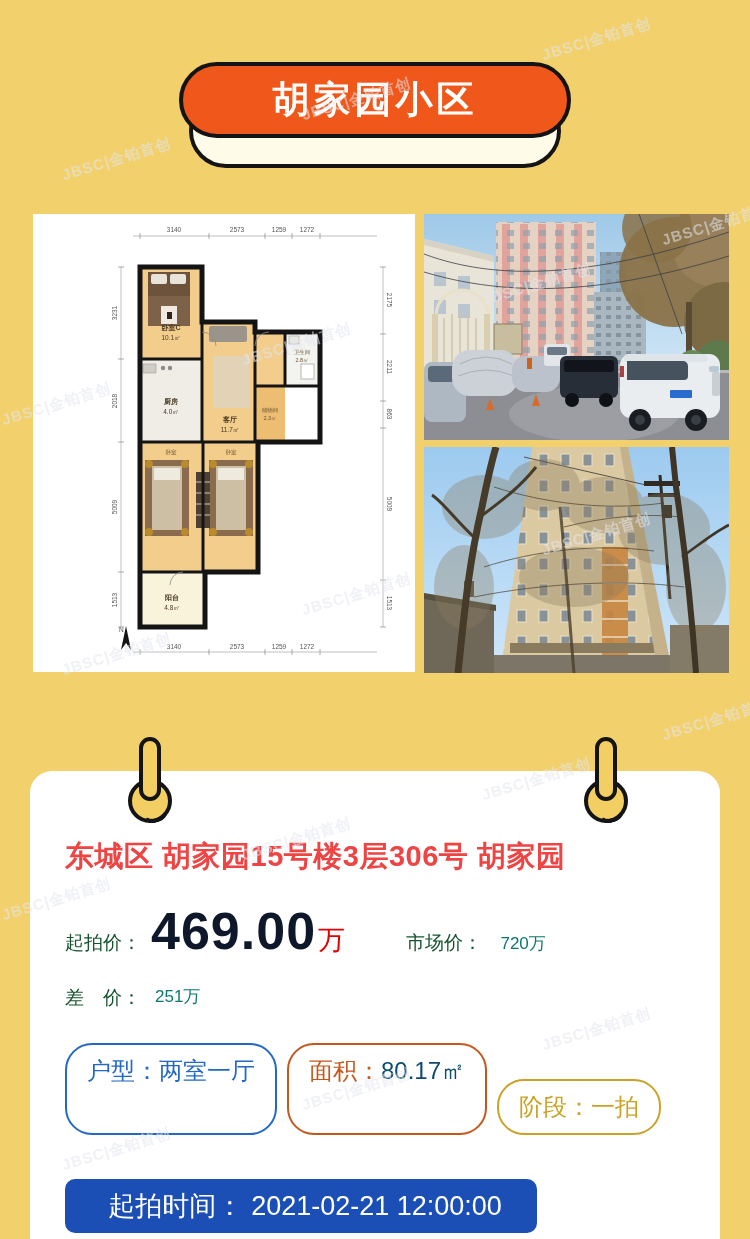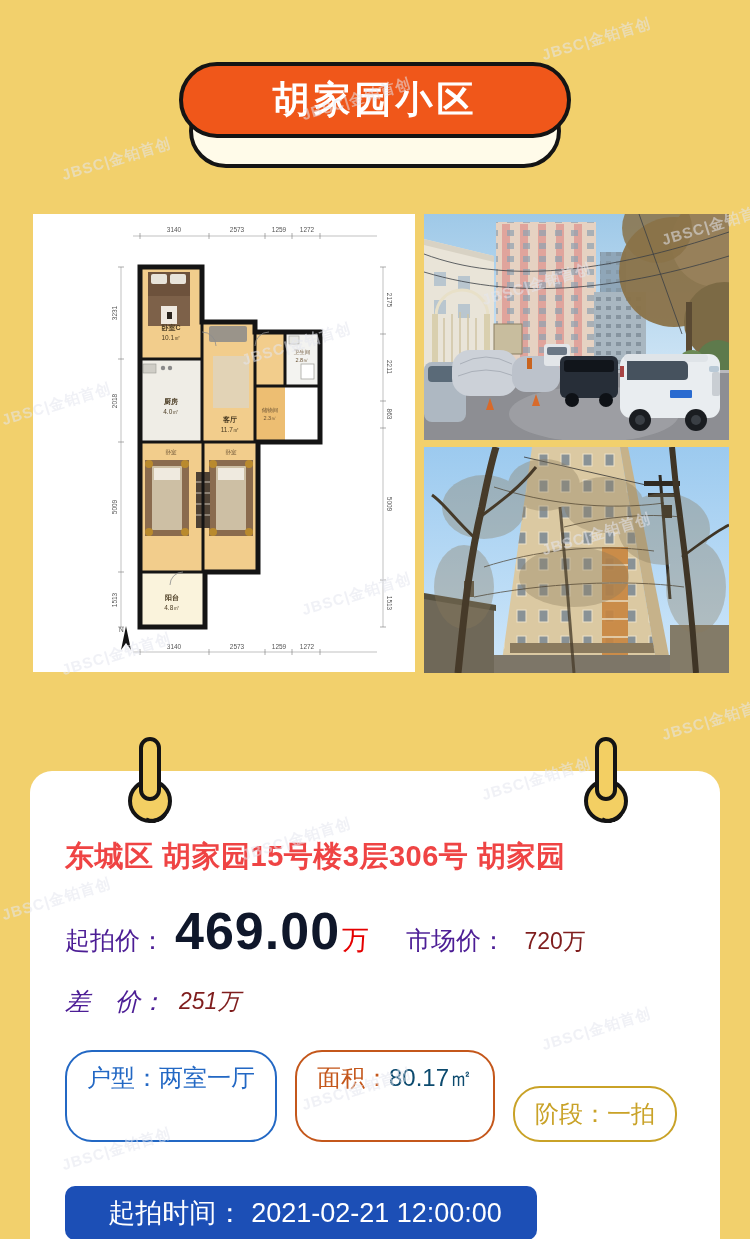--- a/index.html
+++ b/index.html
@@ -61,30 +61,30 @@
   }
   .pin-stem {
     position:absolute; top:0; left:13px; width:22px; height:64px;
     border-radius:11px; background:#f3cf63; border:4px solid #141414;
   }
 
   .card-title { font-size:29px; font-weight:700; color:#ef4444; letter-spacing:0.5px; }
 
   .price-row { display:flex; align-items:baseline; margin-top:24px; }
   .price-left { flex:0 0 55%; display:flex; align-items:baseline; }
-  .row-label { font-size:25px; color:#4c1d95; }
+  .row-label { font-size:19px; color:#14532d; }
   .start-price-value { font-size:52px; font-weight:700; color:#0f172a; margin-left:10px; letter-spacing:1px; }
   .start-price-unit { font-size:27px; color:#e50000; margin-left:2px; }
-  .red-value { font-size:23px; color:#7f1d1d; margin-left:14px; }
+  .red-value { font-size:17px; color:#0f766e; margin-left:14px; }
   .dark-value { font-size:27px; color:#3a3a3a; margin-left:14px; }
 
   .info-row { display:flex; align-items:baseline; margin-top:24px; }
-  .info-left { flex:0 0 55%; display:flex; align-items:center;font-style:italic; }
-
-  .tags-row { display:flex; gap:18px; margin-top:32px; }
+  .info-left { flex:0 0 55%; display:flex; align-items:flex-start; }
+
+  .tags-row { display:flex; gap:10px; margin-top:32px; }
   .tag {
     border:2px solid; border-radius:27px; padding:10px 20px;
     font-size:24px; white-space:nowrap; background:#fff;
   }
   .tag-blue   { border-color:#2368c4; color:#2368c4; }
   .tag-orange { border-color:#c4571b; color:#c4571b; }
   .tag-orange .tag-value { color:#0c4a6e; }
   .tag-gold   { border-color:#c9a227; color:#c9a227;margin-top:36px; }
 
   .time-button {

